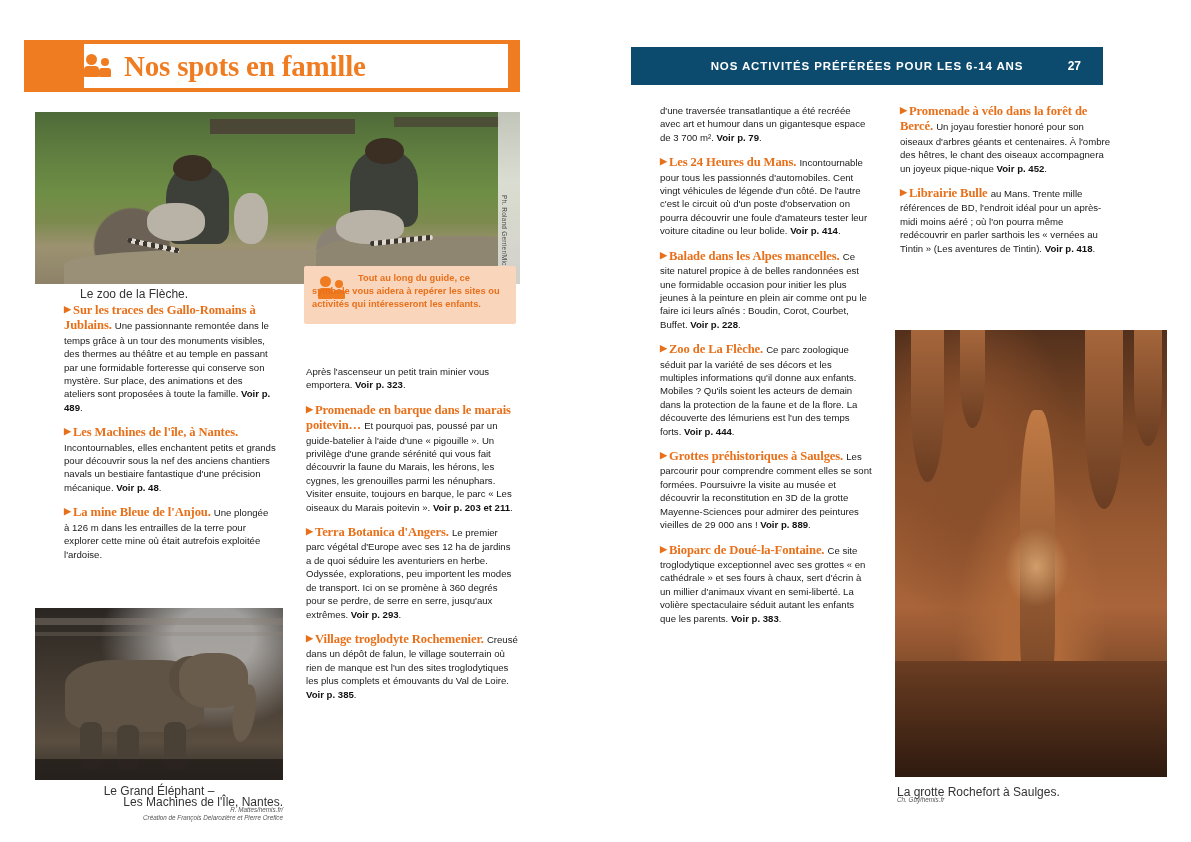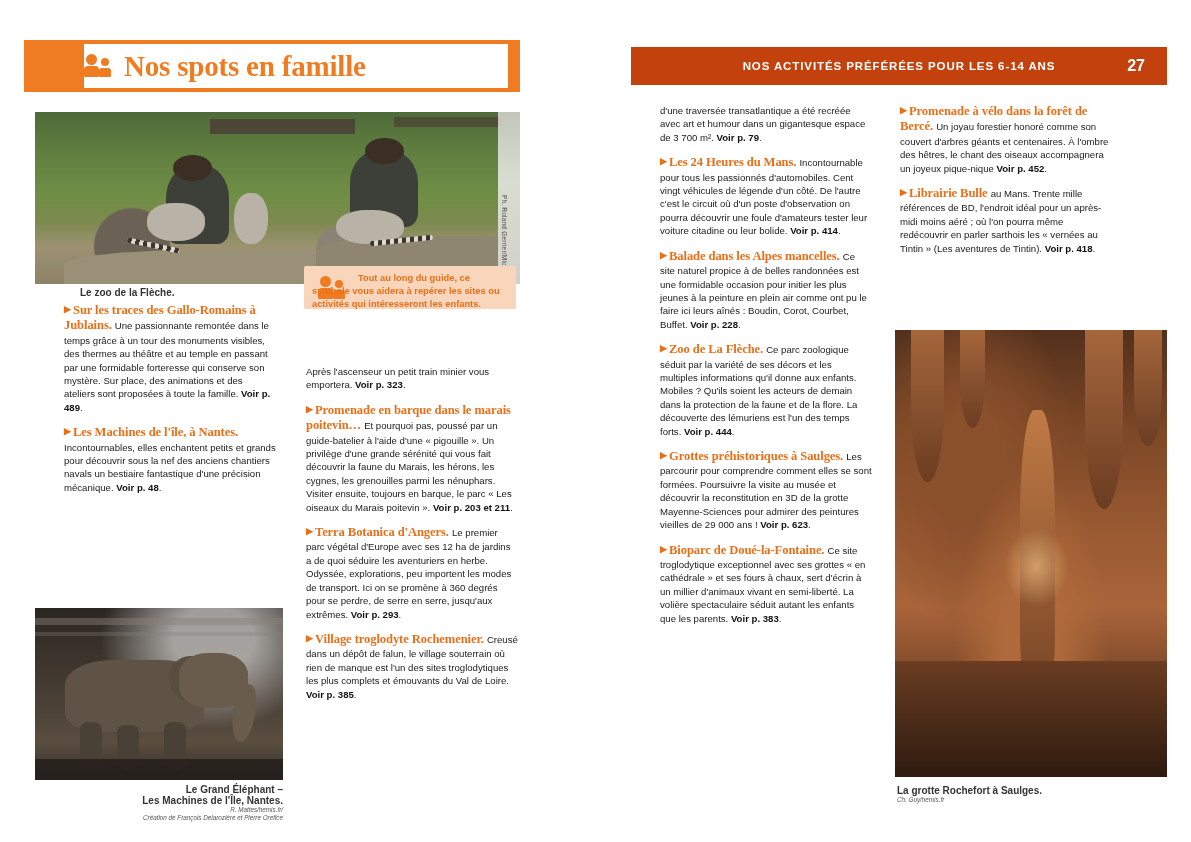--- a/index.html
+++ b/index.html
@@ -26,29 +26,29 @@
     white-space:nowrap;
   }
   .fam-icon { display:inline-block; width:30px; height:24px; position:relative; flex:0 0 auto;}
   .fam-icon .big-head{position:absolute;left:2px;top:0px;width:11px;height:11px;border-radius:50%;background:#F07C22;}
   .fam-icon .big-body{position:absolute;left:0px;top:12px;width:15px;height:11px;border-radius:4px 4px 1px 1px;background:#F07C22;}
   .fam-icon .sm-head{position:absolute;left:17px;top:4px;width:8px;height:8px;border-radius:50%;background:#F07C22;}
   .fam-icon .sm-body{position:absolute;left:15px;top:14px;width:12px;height:9px;border-radius:3px 3px 1px 1px;background:#F07C22;}
 
   
   .right-header{
-    position:absolute; left:631px; top:47px; width:536px; height:38px;
-    background:#c2410c; display:flex; align-items:center;
+    position:absolute; left:631px; top:47px; width:472px; height:38px;
+    background:#0c4a6e; display:flex; align-items:center;
   }
   .right-header .rh-title{
     position:absolute; left:0; right:0; text-align:center;
     font-size:11.5px; font-weight:bold; color:#ffffff; letter-spacing:0.9px;
   }
   .right-header .rh-page{
-    position:absolute; right:22px; font-size:16px; font-weight:bold; color:#ffffff;
+    position:absolute; right:22px; font-size:12px; font-weight:bold; color:#ffffff;
   }
 
   
   .photo { position:absolute; overflow:hidden; }
 
   
   #photo-zoo{ left:35px; top:112px; width:485px; height:172px;
     background:
       radial-gradient(circle at 20% 78%, #6b6255 0 9%, transparent 9.5%),
       radial-gradient(circle at 63% 80%, #8a8274 0 7%, transparent 7.5%),
@@ -77,21 +77,21 @@
     position:absolute; left:508px; top:195px;
     font-size:6.5px; color:#4a4a4a; letter-spacing:.2px;
     transform-origin: left top; transform: rotate(90deg);
     white-space:nowrap;
   }
   .vstrip{ position:absolute; left:498px; top:112px; width:22px; height:172px;
     background:linear-gradient(180deg,#cfcfc8,#e6e6e0 40%,#d8d8d2); opacity:.9;}
 
   
   #callout{
-    position:absolute; left:304px; top:266px; width:212px; height:43px;
+    position:absolute; left:304px; top:266px; width:212px; height:58px;
     background:#F9D5BC; border-radius:2px;
   }
   #callout .ico{ position:absolute; left:14px; top:10px; width:30px; height:24px; }
   #callout .ctext{
     position:absolute; left:8px; top:6px; right:8px;
     font-size:9.3px; font-weight:bold; color:#E8701A; line-height:1.42;
     text-indent:46px; text-align:left;
   }
 
   
@@ -124,21 +124,21 @@
   #photo-cave .stal{position:absolute;background:linear-gradient(180deg,#a5663b,#6b3d22);border-radius:0 0 50% 50%;}
   #photo-cave .stal.s1{left:6%;top:0;width:12%;height:34%;}
   #photo-cave .stal.s2{left:24%;top:0;width:9%;height:22%;}
   #photo-cave .stal.s3{left:70%;top:0;width:14%;height:40%;}
   #photo-cave .stal.s4{left:88%;top:0;width:10%;height:26%;}
   #photo-cave .col{position:absolute;left:46%;top:18%;width:13%;height:62%;background:linear-gradient(180deg,#c07a45,#7a4727);border-radius:40% 40% 20% 20%;}
   #photo-cave .ground{position:absolute;left:0;bottom:0;width:100%;height:26%;background:linear-gradient(180deg,#6b3d22,#2e1a0f);}
   #photo-cave .glow{position:absolute;left:40%;top:44%;width:24%;height:18%;background:radial-gradient(ellipse,rgba(255,210,150,.55),transparent 70%);}
 
   
-  .cap { position:absolute; font-size:10px; color:#333; line-height:1.35;font-weight:bold; }
+  .cap { position:absolute; font-size:12px; color:#333; line-height:1.35; }
   .credit { position:absolute; font-size:6.3px; color:#555; font-style:italic; line-height:1.35;}
 
   
   .col { position:absolute; width:212px; font-size:9.6px; line-height:1.40; color:#1a1a1a; }
   .col p { margin:0 0 1px 0; text-align:left; }
   .blk { margin-bottom:11px; }
   .hd {
     font-family:"Liberation Serif", serif;
     font-weight:bold; color:#E8701A; font-size:12.6px; line-height:1.22;
     letter-spacing:-0.1px;
@@ -194,21 +194,21 @@
       <div class="girder2"></div>
     <div class="eleph-body"></div>
       <div class="eleph-ear"></div>
     <div class="eleph-head"></div>
       <div class="eleph-trunk"></div>
     <div class="leg l1"></div>
       <div class="leg l2"></div>
       <div class="leg l3"></div>
     <div class="floor"></div>
   </div>
-  <div class="cap" style="left:35px; top:783px; width:248px; text-align:right;">Le Grand Éléphant –</div>
+  <div class="cap" style="left:35px; top:783px; width:248px; text-align:center;">Le Grand Éléphant –</div>
   <div class="cap" style="left:35px; top:794px; width:248px; text-align:right;">Les Machines de l'Île, Nantes.</div>
   <div class="credit" style="left:35px; top:806px; width:248px; text-align:right;">R. Mattes/hemis.fr/</div>
   <div class="credit" style="left:35px; top:814px; width:248px; text-align:right;">Création de François Delarozière et Pierre Orefice</div>
 
   <div class="photo" id="photo-cave">
     <div class="stal s1"></div>
       <div class="stal s2"></div>
       <div class="stal s3"></div>
       <div class="stal s4"></div>
     <div class="col"></div>
@@ -228,20 +228,23 @@
     <div class="ctext">Tout au long du guide, ce symbole vous aidera à repérer les sites ou activités qui intéresseront les enfants.</div>
   </div>
 
   <div class="col" id="c1" style="left:64px; top:303px;">
       <div class="blk">
         <p><span class="hd"><span class="arrow">▶ </span>Sur les traces des Gallo-Romains à Jublains. </span><span class="body">Une passionnante remontée dans le temps grâce à un tour des monuments visibles, des thermes au théâtre et au temple en passant par une formidable forteresse qui conserve son mystère. Sur place, des animations et des ateliers sont proposées à toute la famille. </span><span class="vo">Voir p. 489</span>.</p>
       </div>
       <div class="blk">
         <p><span class="hd"><span class="arrow">▶ </span>Les Machines de l'île, à Nantes. </span><span class="body">Incontournables, elles enchantent petits et grands pour découvrir sous la nef des anciens chantiers navals un bestiaire fantastique d'une précision mécanique. </span><span class="vo">Voir p. 48</span>.</p>
       </div>
+      <div class="blk">
+        <p><span class="hd"><span class="arrow">▶ </span>La mine Bleue de l'Anjou. </span><span class="body">Une plongée à 126 m dans les entrailles de la terre pour explorer cette mine où était autrefois exploitée l'ardoise.</span></p>
+      </div>
     </div>
 
   <div class="col" id="c2" style="left:306px; top:352px;margin-top:13px;">
       <div class="blk">
         <p><span>Après l'ascenseur un petit train minier vous emportera. </span><span class="vo">Voir p. 323</span>.</p>
       </div>
       <div class="blk">
         <p><span class="hd"><span class="arrow">▶ </span>Promenade en barque dans le marais poitevin… </span><span class="body">Et pourquoi pas, poussé par un guide-batelier à l'aide d'une « pigouille ». Un privilège d'une grande sérénité qui vous fait découvrir la faune du Marais, les hérons, les cygnes, les grenouilles parmi les nénuphars. Visiter ensuite, toujours en barque, le parc « Les oiseaux du Marais poitevin ». </span><span class="vo">Voir p. 203 et 211</span>.</p>
       </div>
       <div class="blk">
@@ -259,29 +262,29 @@
       <div class="blk">
         <p><span class="hd"><span class="arrow">▶ </span>Les 24 Heures du Mans. </span><span class="body">Incontournable pour tous les passionnés d'automobiles. Cent vingt véhicules de légende d'un côté. De l'autre c'est le circuit où d'un poste d'observation on pourra découvrir une foule d'amateurs tester leur voiture citadine ou leur bolide. </span><span class="vo">Voir p. 414</span>.</p>
       </div>
       <div class="blk">
         <p><span class="hd"><span class="arrow">▶ </span>Balade dans les Alpes mancelles. </span><span class="body">Ce site naturel propice à de belles randonnées est une formidable occasion pour initier les plus jeunes à la peinture en plein air comme ont pu le faire ici leurs aînés : Boudin, Corot, Courbet, Buffet. </span><span class="vo">Voir p. 228</span>.</p>
       </div>
       <div class="blk">
         <p><span class="hd"><span class="arrow">▶ </span>Zoo de La Flèche. </span><span class="body">Ce parc zoologique séduit par la variété de ses décors et les multiples informations qu'il donne aux enfants. Mobiles ? Qu'ils soient les acteurs de demain dans la protection de la faune et de la flore. La découverte des lémuriens est l'un des temps forts. </span><span class="vo">Voir p. 444</span>.</p>
       </div>
       <div class="blk">
-        <p><span class="hd"><span class="arrow">▶ </span>Grottes préhistoriques à Saulges. </span><span class="body">Les parcourir pour comprendre comment elles se sont formées. Poursuivre la visite au musée et découvrir la reconstitution en 3D de la grotte Mayenne-Sciences pour admirer des peintures vieilles de 29 000 ans ! </span><span class="vo">Voir p. 623</span>.</p>
+        <p><span class="hd"><span class="arrow">▶ </span>Grottes préhistoriques à Saulges. </span><span class="body">Les parcourir pour comprendre comment elles se sont formées. Poursuivre la visite au musée et découvrir la reconstitution en 3D de la grotte Mayenne-Sciences pour admirer des peintures vieilles de 29 000 ans ! </span><span class="vo">Voir p. 889</span>.</p>
       </div>
       <div class="blk">
         <p><span class="hd"><span class="arrow">▶ </span>Bioparc de Doué-la-Fontaine. </span><span class="body">Ce site troglodytique exceptionnel avec ses grottes « en cathédrale » et ses fours à chaux, sert d'écrin à un millier d'animaux vivant en semi-liberté. La volière spectaculaire séduit autant les enfants que les parents. </span><span class="vo">Voir p. 383</span>.</p>
       </div>
     </div>
 
   <div class="col" id="c4" style="left:900px; top:104px;">
       <div class="blk">
-        <p><span class="hd"><span class="arrow">▶ </span>Promenade à vélo dans la forêt de Bercé. </span><span class="body">Un joyau forestier honoré comme son couvert d'arbres géants et centenaires. À l'ombre des hêtres, le chant des oiseaux accompagnera un joyeux pique-nique </span><span class="vo">Voir p. 452</span>.</p>
+        <p><span class="hd"><span class="arrow">▶ </span>Promenade à vélo dans la forêt de Bercé. </span><span class="body">Un joyau forestier honoré pour son oiseaux d'arbres géants et centenaires. À l'ombre des hêtres, le chant des oiseaux accompagnera un joyeux pique-nique </span><span class="vo">Voir p. 452</span>.</p>
       </div>
       <div class="blk">
         <p><span class="hd"><span class="arrow">▶ </span>Librairie Bulle </span><span class="body">au Mans. Trente mille références de BD, l'endroit idéal pour un après-midi moins aéré ; où l'on pourra même redécouvrir en parler sarthois les « vernées au Tintin » (Les aventures de Tintin). </span><span class="vo">Voir p. 418</span>.</p>
       </div>
     </div>
 
 </div>
 
 </body></html>

